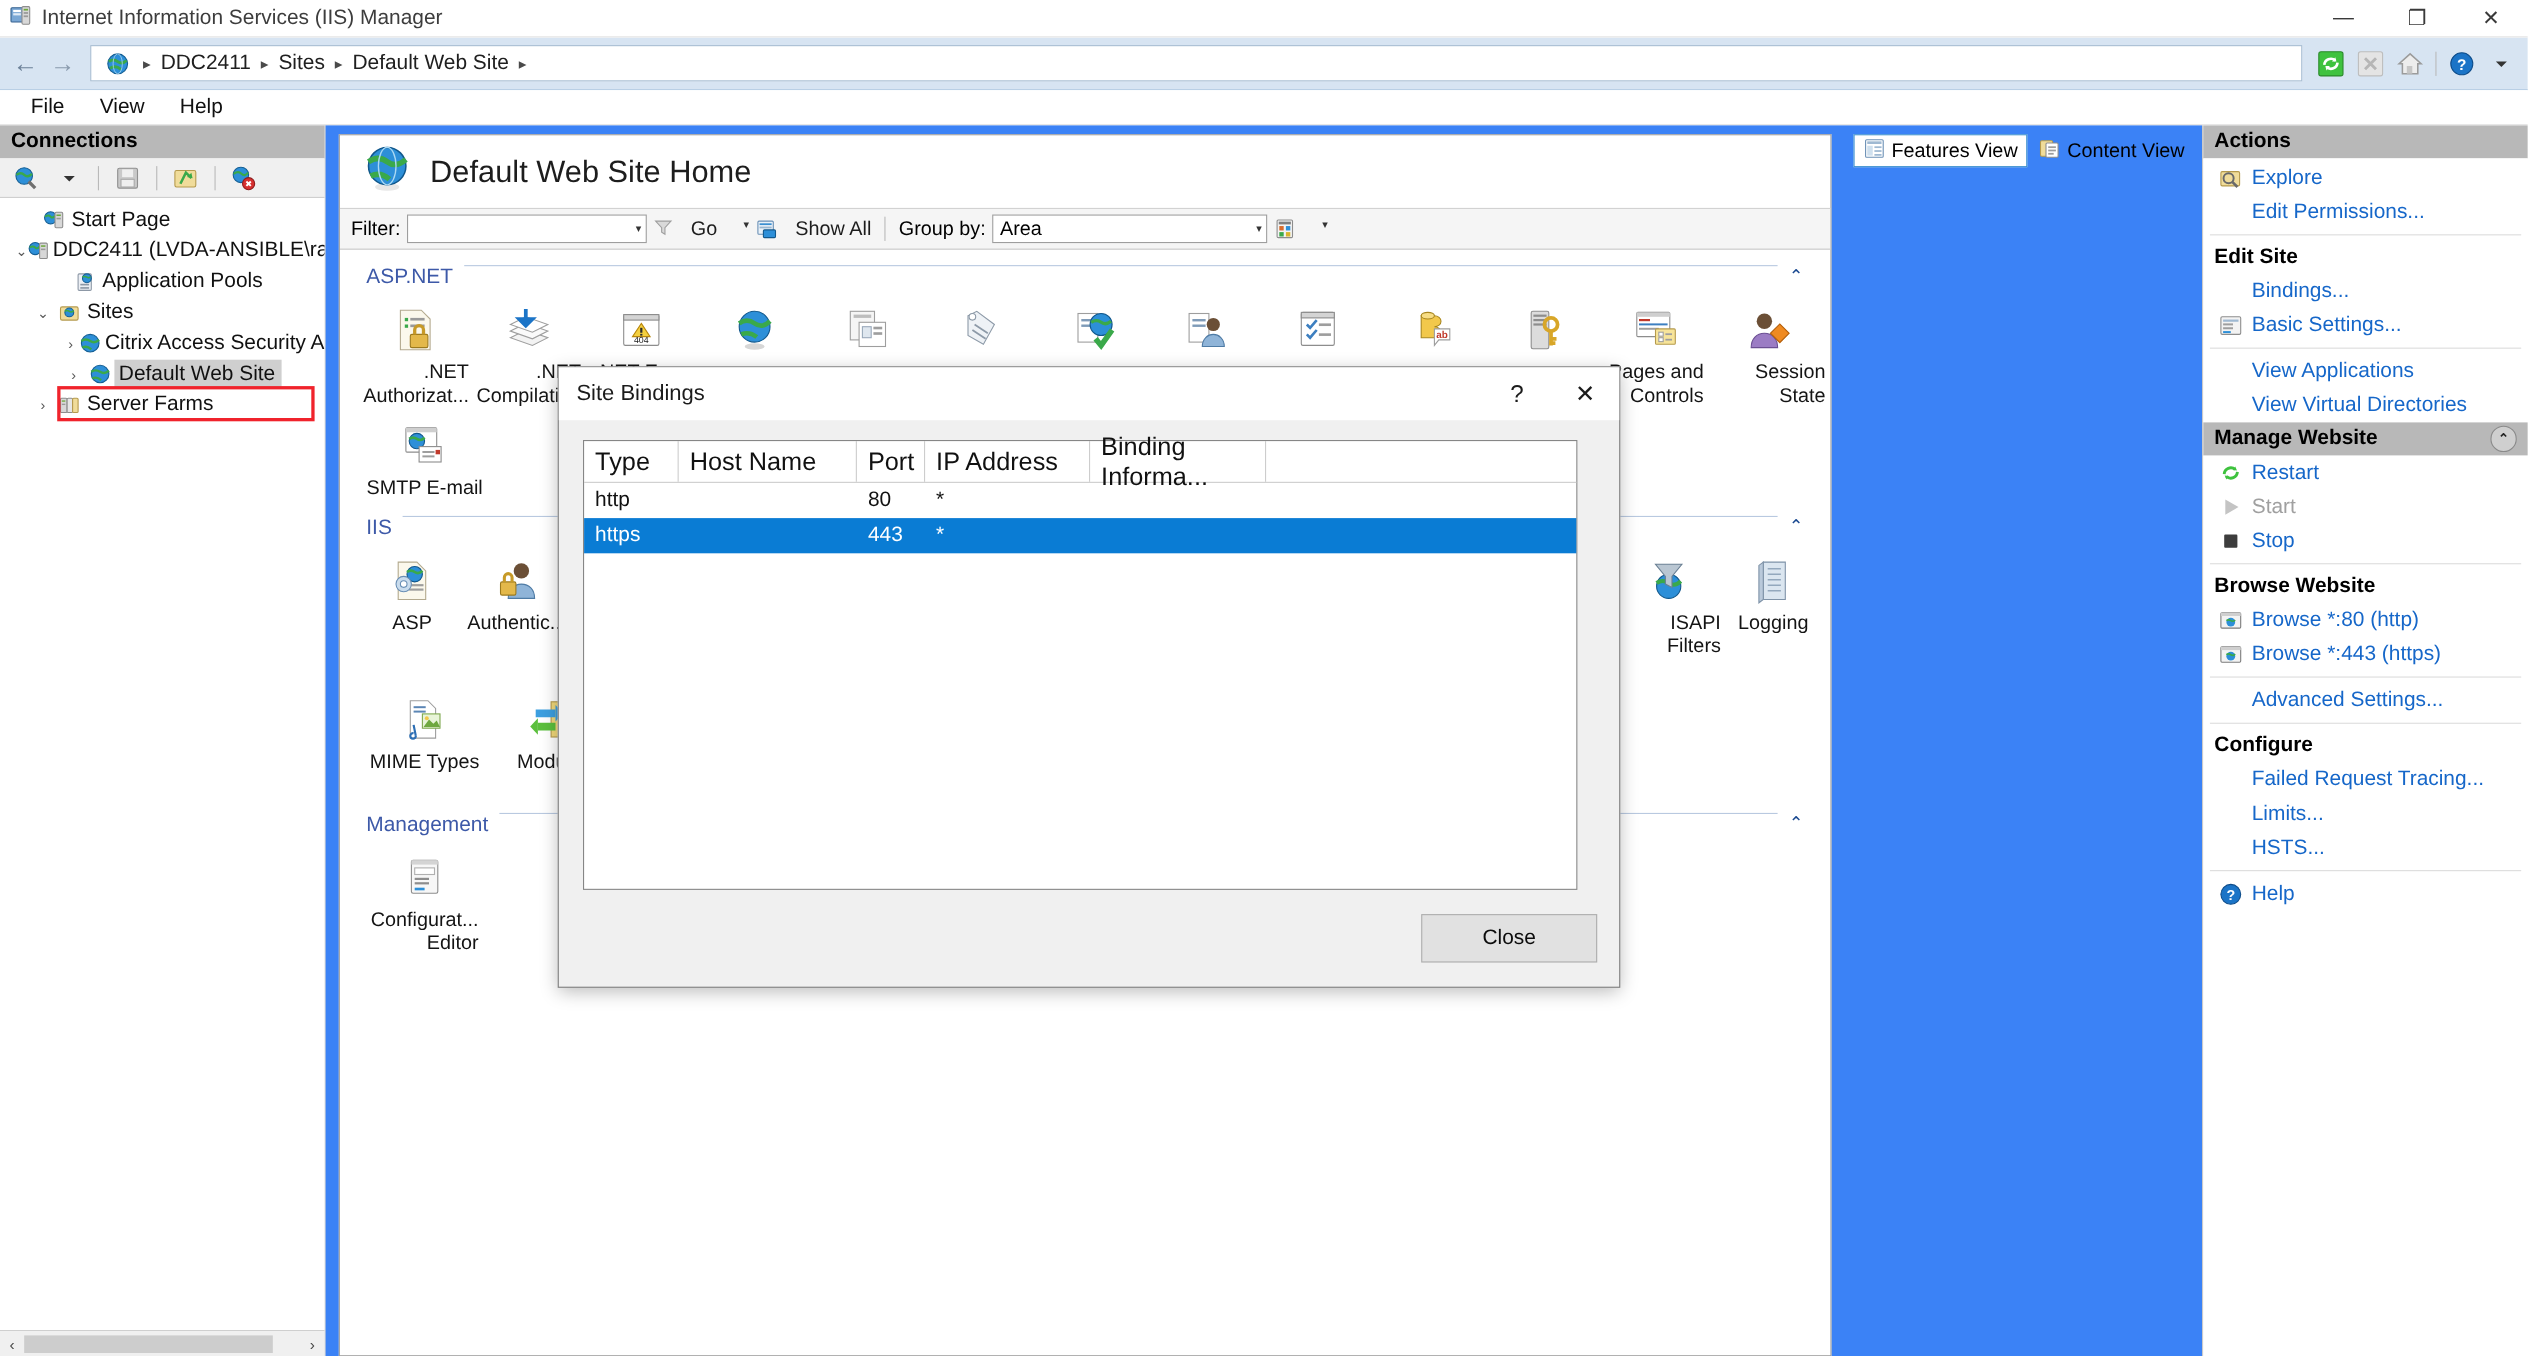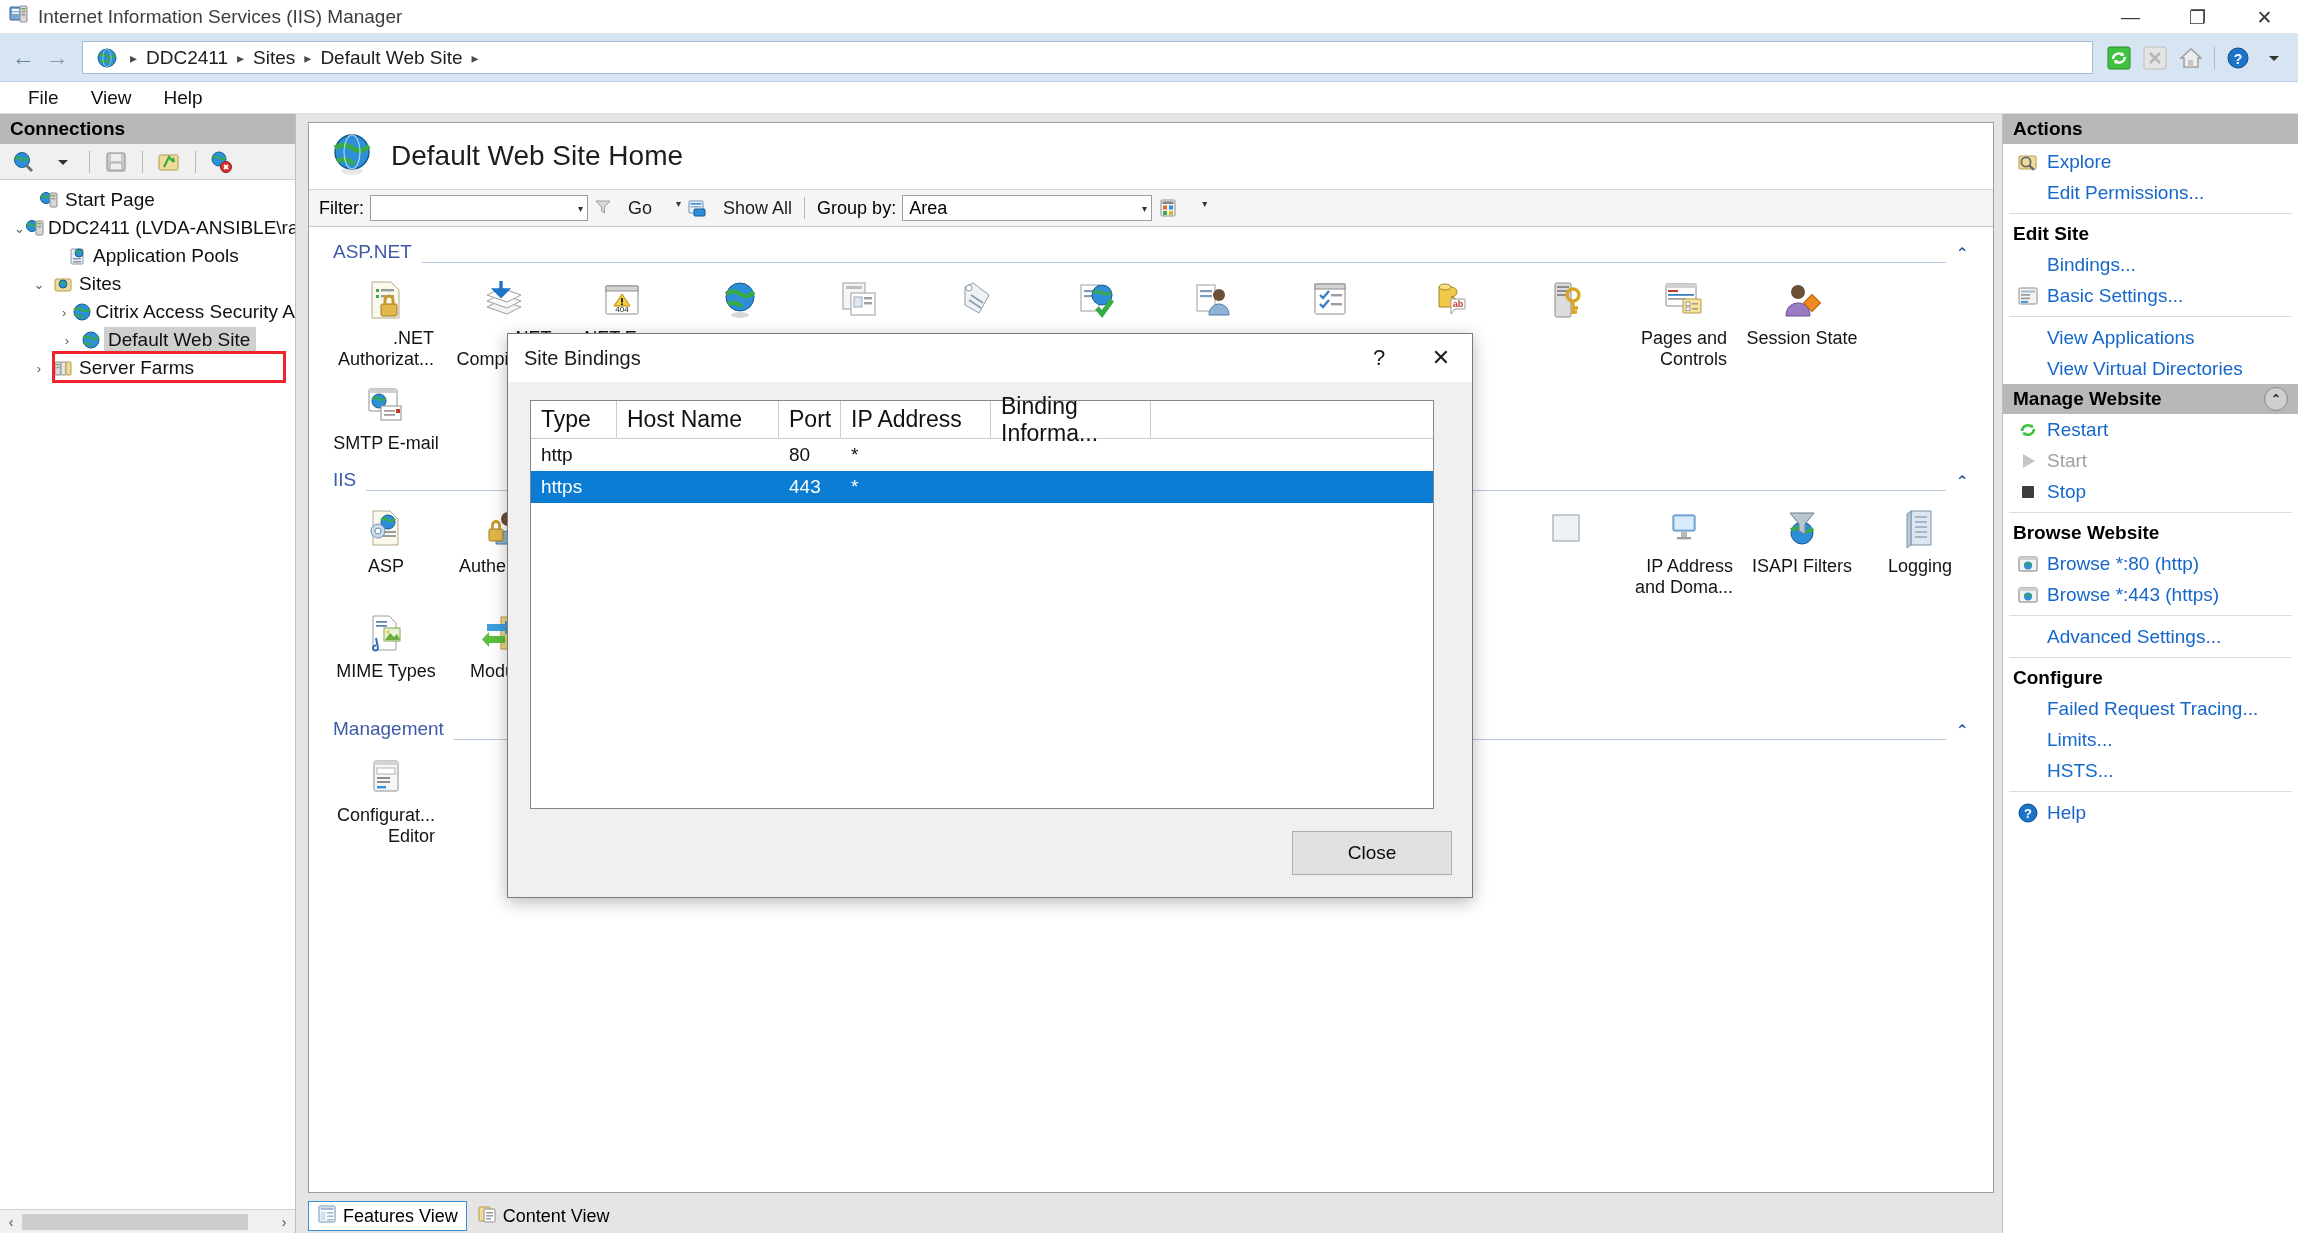--- a/index.html
+++ b/index.html
@@ -86,42 +86,42 @@
   }
   #hscroll {
     height: 24px; background: #f0f0f0; border-top: 1px solid #cfcfcf;
     display: flex; align-items: center;
   }
   #hscroll .arr { width: 22px; text-align: center; color: #4a4a4a; font-size: 14px; }
   #hscroll .track { flex: 1; height: 20px; background: #f0f0f0; position: relative; }
   #hscroll .thumb { position: absolute; left: 0; top: 2px; width: 226px; height: 16px; background: #cdcdcd; }
 
   
-  #center { flex: 1; display: flex; flex-direction: column; min-width: 0; background: #e5e5e5; }
+  #center { flex: 1; display: flex; min-width: 0; background: #3b82f6; }
   #contentframe {
     flex: 1; margin: 8px 8px 0 12px; background: #fff; border: 1px solid #9e9e9e;
     display: flex; flex-direction: column; position: relative; overflow: hidden;
   }
   #pagehdr { display: flex; align-items: center; height: 66px; padding-left: 20px; gap: 16px; }
   #pagetitle { font-size: 28px; color: #1d1d1d; }
   #filterbar {
     height: 38px; background: #f5f5f5; border-top: 1px solid #d2d2d2; border-bottom: 1px solid #c8c8c8;
     display: flex; align-items: center; padding: 0 10px; gap: 6px; font-size: 18px;
   }
   .fcombo {
     height: 26px; background: #fff; border: 1px solid #9e9e9e;
     display: flex; align-items: center; justify-content: space-between; padding: 0 4px 0 6px;
     font-size: 18px;
   }
   .caret { font-size: 10px; color: #333; padding-left: 8px; }
   .flink { display: flex; gap: 16px; color: #1c1c1c; }
   .vsep { width: 1px; height: 22px; background: #b9b9b9; margin: 0 6px; }
 
   #features { flex: 1; position: relative; overflow: hidden; padding: 0 4px; }
-  .grouphdr { display: flex; align-items: flex-end; padding: 14px 20px 2px 20px; }
+  .grouphdr { display: flex; align-items: flex-start; padding: 14px 20px 2px 20px; }
   .grouphdr .gname { color: #3d59a8; font-size: 19px; white-space: nowrap; }
   .grouphdr .gline { flex: 1; height: 1px; background: #b9c9e0; margin-left: 10px; }
   .grouphdr .gchev { color: #1b4a91; font-size: 16px; margin-left: 10px; }
   .iconrow { display: flex; padding-left: 14px; }
   .feat { width: 118px; padding-top: 6px; display: flex; flex-direction: column; align-items: center; }
   .feat .fico { height: 52px; display: flex; align-items: flex-end; justify-content: center; }
   .feat .flbl { font-size: 18px; text-align: right; line-height: 1.18; color: #141414; margin-top: 5px; }
 
   
   #viewtabs {

